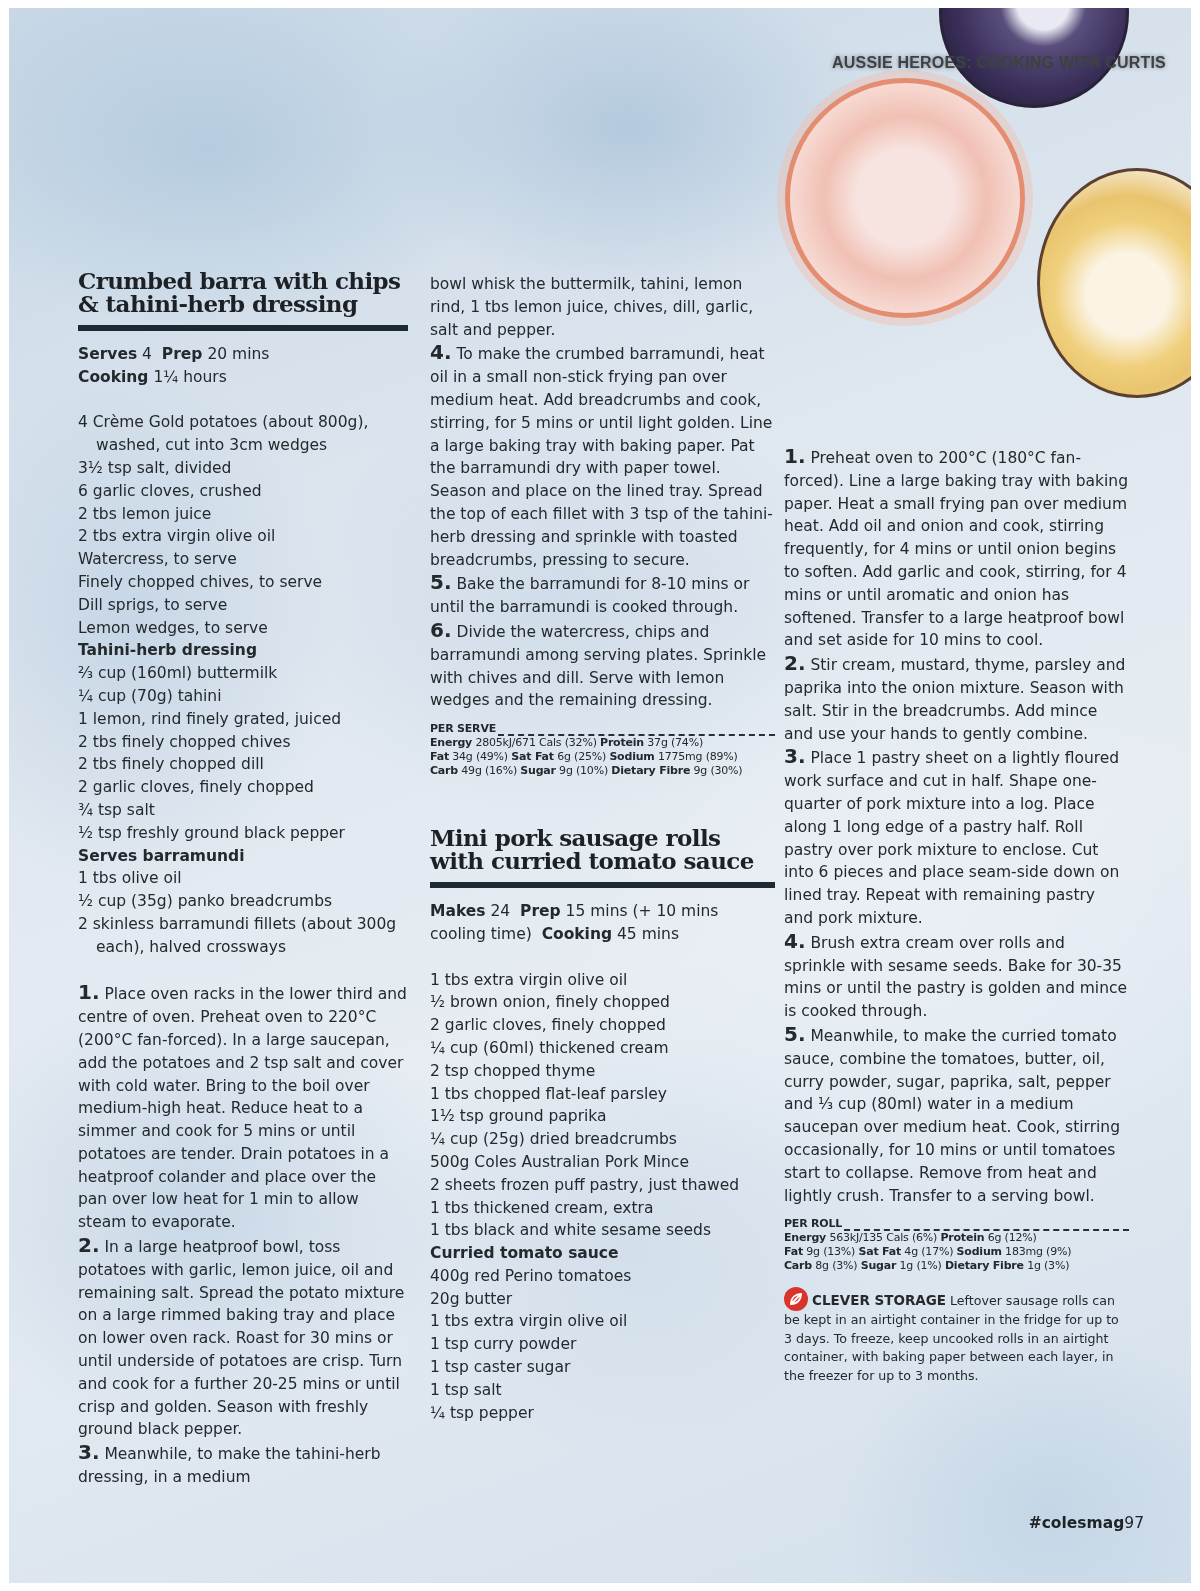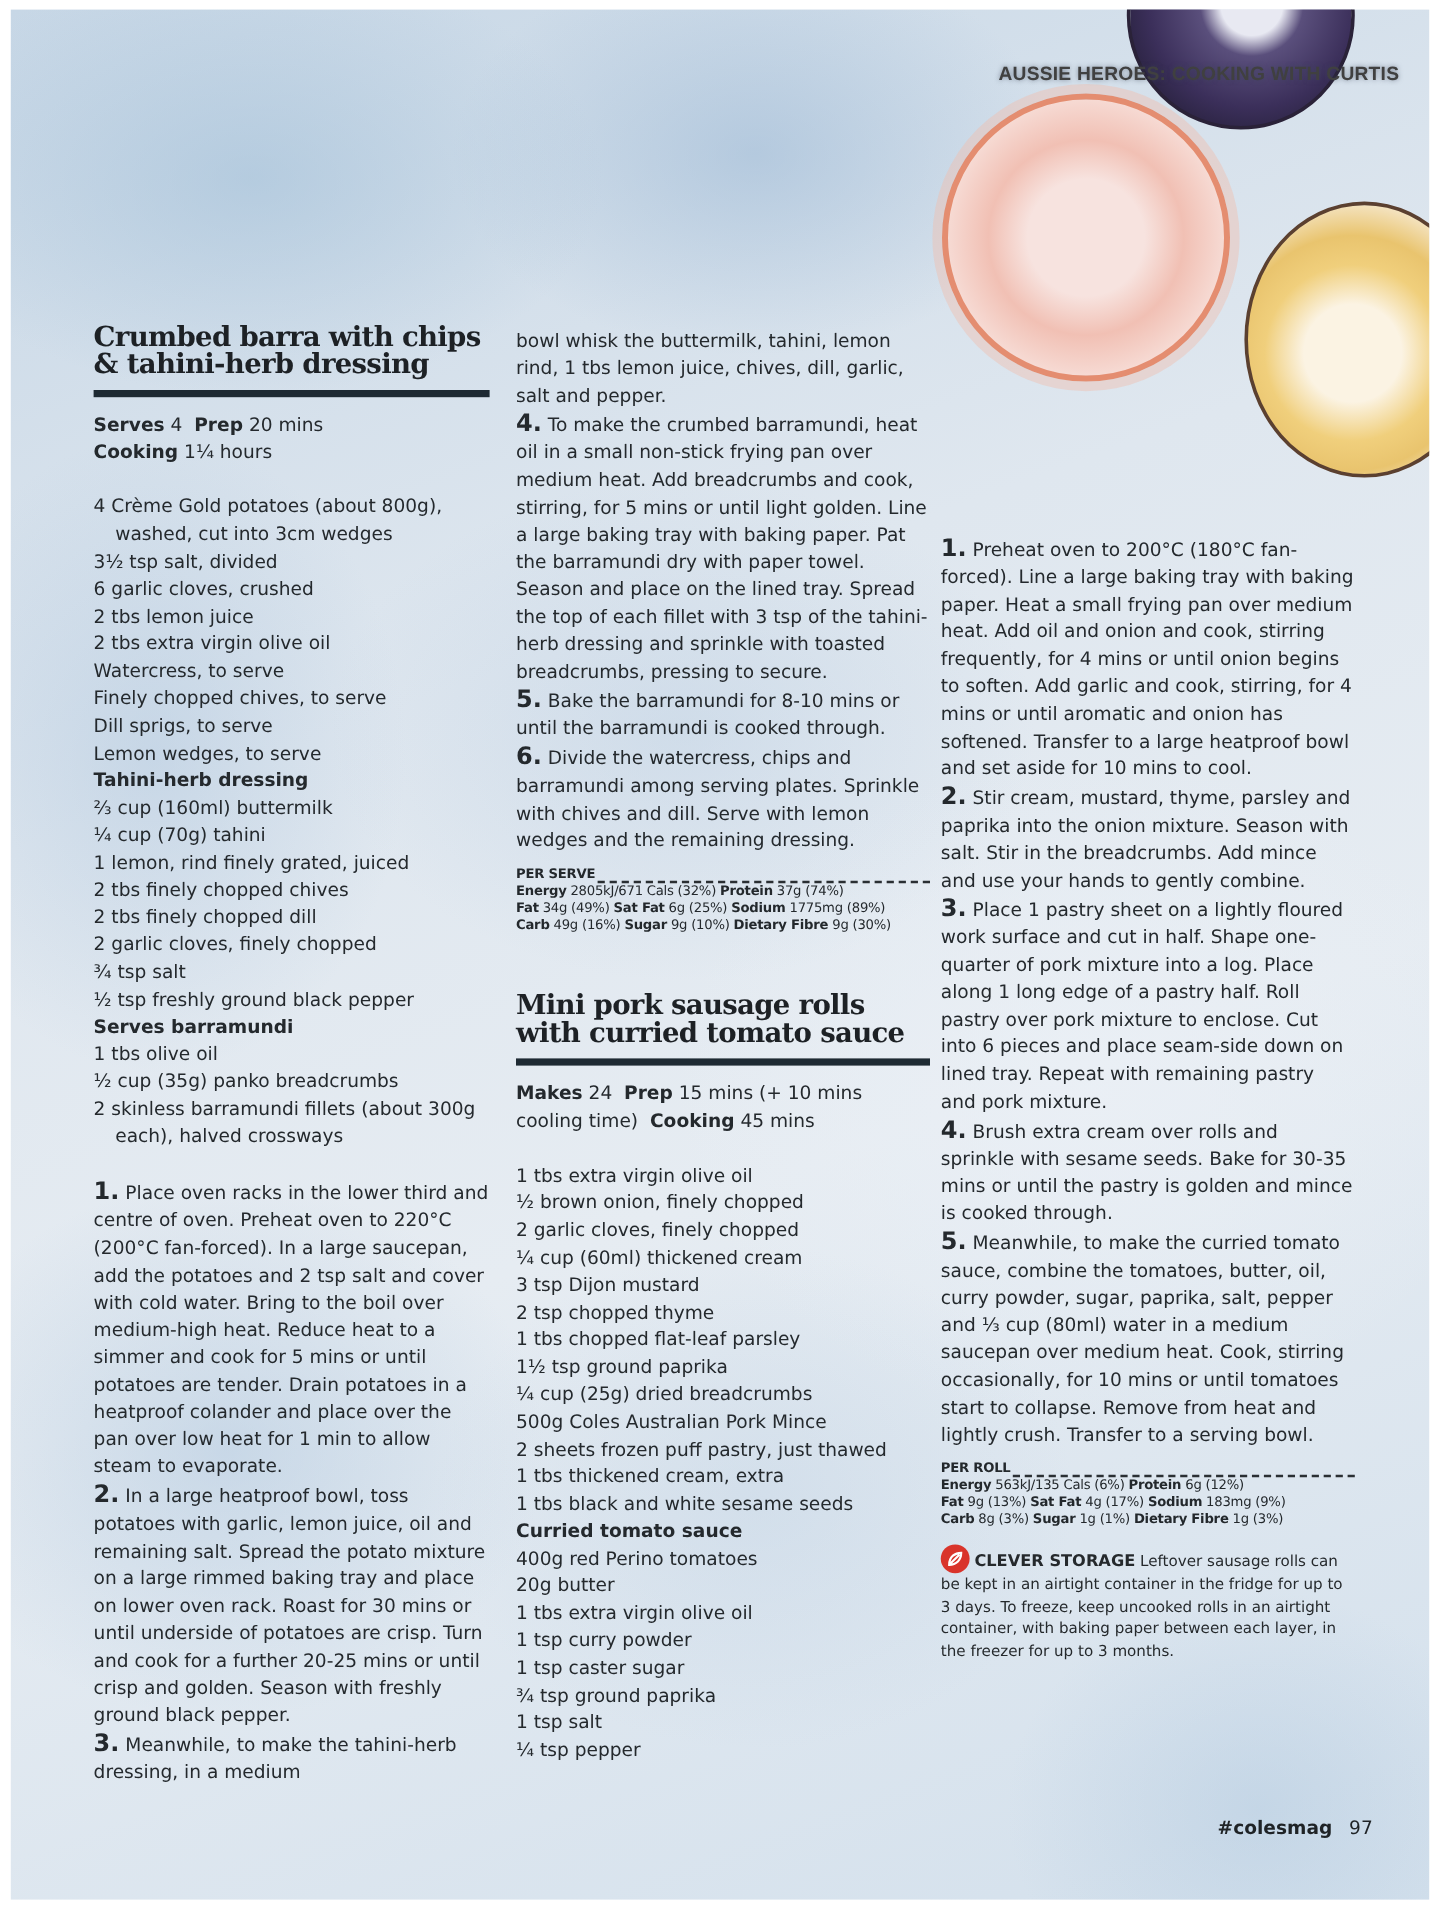--- a/index.html
+++ b/index.html
@@ -74,21 +74,21 @@
     background: #d9342b; vertical-align: -6px; margin-right: 4px; position: relative;
   }
   .storage-icon svg { position: absolute; left: 4px; top: 4px; }
   .storage b { font-weight: bold; font-size: 13.5px; }
   .arrow-icon { font-weight: bold; }
 
   .footer {
     position: absolute; right: 56px; top: 1514px;
     font-size: 15.5px; color: #1f2326;
   }
-  .footer .hashtag { font-weight: bold; margin-right: 14px; }
+  .footer .hashtag { font-weight: bold; }
 </style>
 </head>
 <body>
 
 <div class="page">
   <div class="glass glass-purple"></div>
   <div class="glass glass-pink"></div>
   <div class="glass glass-amber"></div>
 </div>
 
@@ -164,36 +164,34 @@
     <b>Makes</b> <span>24</span>&nbsp;
     <b>Prep</b> <span>15 mins (+ 10 mins cooling time)</span>&nbsp;
     <b>Cooking</b> <span>45 mins</span>
   </div>
   <div class="spacer"></div>
   <div>
     <div class="ing">1 tbs extra virgin olive oil</div>
     <div class="ing">½ brown onion, finely chopped</div>
     <div class="ing">2 garlic cloves, finely chopped</div>
     <div class="ing">¼ cup (60ml) thickened cream</div>
-    <div class="ing">3 tsp Dijon mustard</div>
     <div class="ing">2 tsp chopped thyme</div>
     <div class="ing">1 tbs chopped flat-leaf parsley</div>
     <div class="ing">1½ tsp ground paprika</div>
     <div class="ing">¼ cup (25g) dried breadcrumbs</div>
     <div class="ing">500g Coles Australian Pork Mince</div>
     <div class="ing" style="white-space:nowrap">2 sheets frozen puff pastry, just thawed</div>
     <div class="ing">1 tbs thickened cream, extra</div>
     <div class="ing">1 tbs black and white sesame seeds</div>
     <div class="subhead">Curried tomato sauce</div>
     <div class="ing">400g red Perino tomatoes</div>
     <div class="ing">20g butter</div>
     <div class="ing">1 tbs extra virgin olive oil</div>
     <div class="ing">1 tsp curry powder</div>
     <div class="ing">1 tsp caster sugar</div>
-    <div class="ing">¾ tsp ground paprika</div>
     <div class="ing">1 tsp salt</div>
     <div class="ing">¼ tsp pepper</div>
   </div>
 </div>
 
 <div class="col col3">
   <div><span class="step-num">1.</span> <span>Preheat oven to 200°C (180°C fan-forced). Line a large baking tray with baking paper. Heat a small frying pan over medium heat. Add oil and onion and cook, stirring frequently, for 4 mins or until onion begins to soften. Add garlic and cook, stirring, for 4 mins or until aromatic and onion has softened. Transfer to a large heatproof bowl and set aside for 10 mins to cool.</span></div>
   <div><span class="step-num">2.</span> <span>Stir cream, mustard, thyme, parsley and paprika into the onion mixture. Season with salt. Stir in the breadcrumbs. Add mince and use your hands to gently combine.</span></div>
   <div><span class="step-num">3.</span> <span>Place 1 pastry sheet on a lightly floured work surface and cut in half. Shape one-quarter of pork mixture into a log. Place along 1 long edge of a pastry half. Roll pastry over pork mixture to enclose. Cut into 6 pieces and place seam-side down on lined tray. Repeat with remaining pastry and pork mixture.</span></div>
   <div><span class="step-num">4.</span> <span>Brush extra cream over rolls and sprinkle with sesame seeds. Bake for 30-35 mins or until the pastry is golden and mince is cooked through.</span></div>

